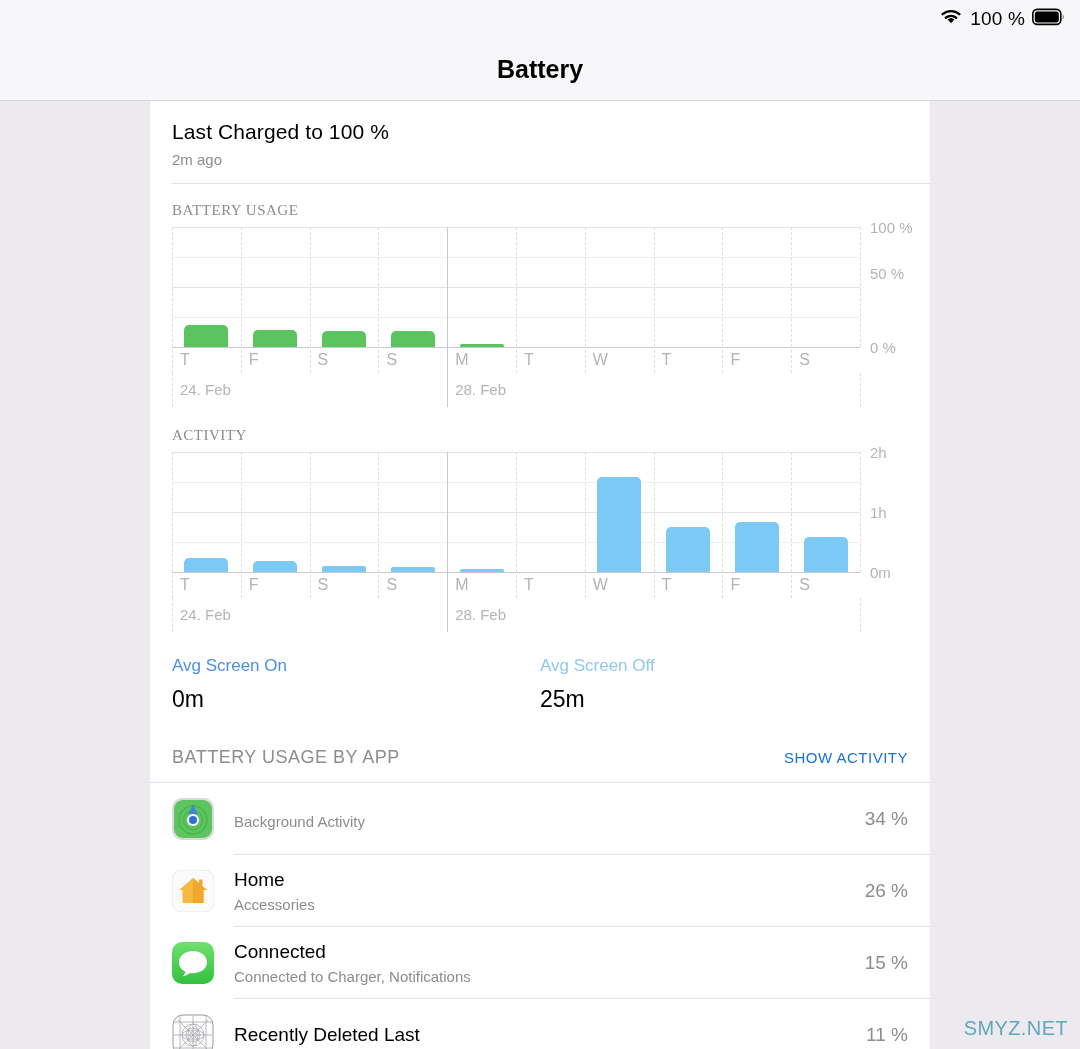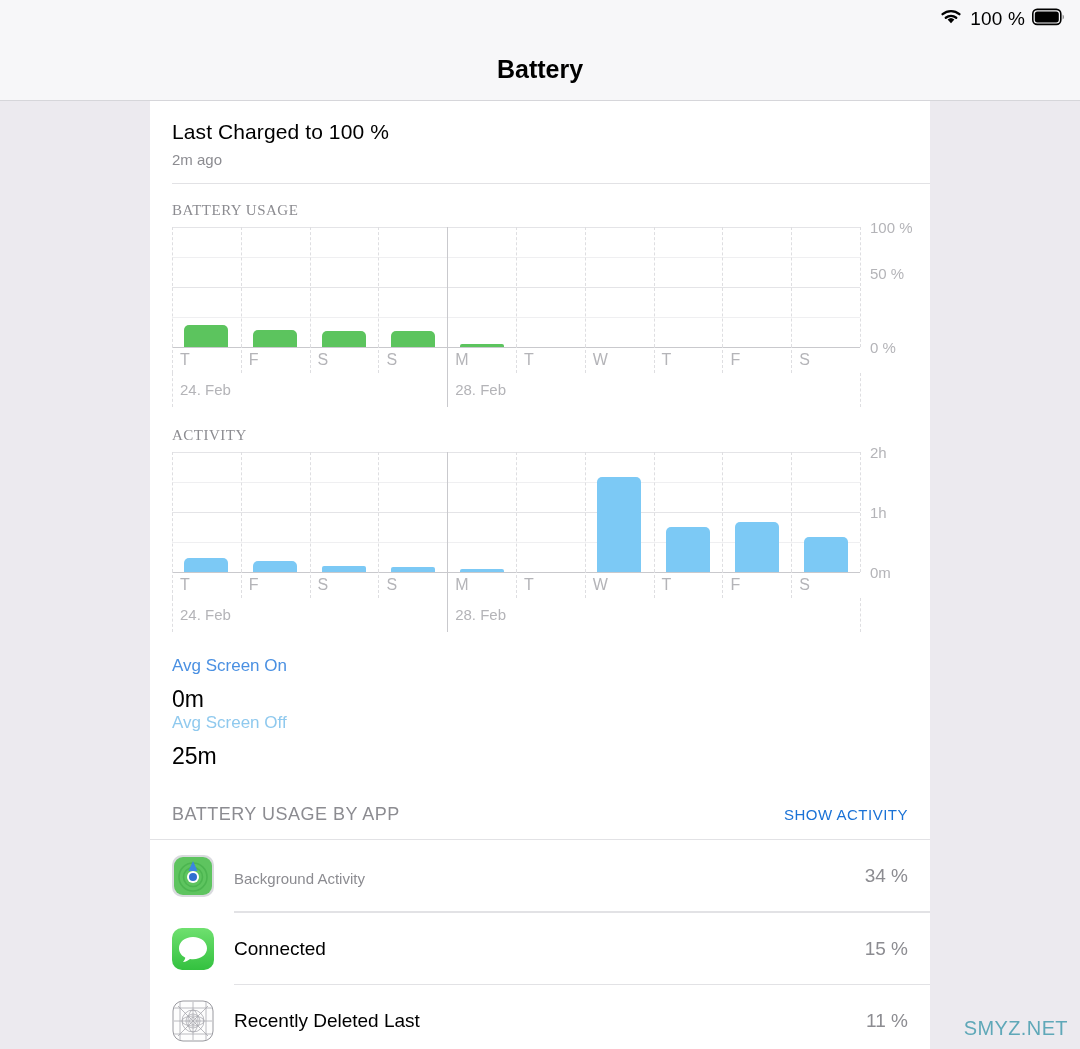--- a/index.html
+++ b/index.html
@@ -105,21 +105,21 @@
   .datelab {
     position: absolute; top: 4px; font-size: 15px; color: #b4b4b8;
   }
   .daterow-line {
     position: absolute; top: -4px; width: 1px; height: 34px;
     border-left: 1px dashed #dedee1;
   }
   .daterow-line.solid { border-left: 1px solid #c9c9cd; }
 
   
-  .avgs { display: flex; padding: 22px 0 0 22px; flex-direction: column; }
+  .avgs { display: flex; padding: 22px 0 0 22px; }
   .avg-col { width: 368px; }
   .avg-label-on  { font-size: 17px; color: #4a90e2; }
   .avg-label-off { font-size: 17px; color: #8fc9ee; }
   .avg-value { font-size: 23px; color: #000; margin-top: 10px; }
 
   
   .apps-head {
     display: flex; align-items: baseline; justify-content: space-between;
     padding: 34px 22px 0 22px;
   }
@@ -415,34 +415,48 @@
               <circle cx="21" cy="22" r="6" fill="#fff"></circle>
               <circle cx="21" cy="22" r="4" fill="#2f6fd0"></circle>
               <path d="M21 6 L25.5 16 L16.5 16 Z" fill="#3b86e0"></path>
             </svg></div>
           <div class="app-texts">
             <div class="app-sub">Background Activity</div>
           </div>
           <div class="app-pct">34 %</div>
         </div>
         <div class="row-sep"></div>
+        <div class="app-row">
+          <div class="app-icon"><svg width="42" height="42" viewBox="0 0 42 42">
+              <rect x="0" y="0" width="42" height="42" rx="10" fill="#fbfbfb" stroke="#e8e8ea" stroke-width="1"></rect>
+              <path d="M21 8 L35 20 L31.5 20 L31.5 33 L10.5 33 L10.5 20 L7 20 Z" fill="#f5b93f"></path>
+              <path d="M21 8 L35 20 L31.5 20 L31.5 33 L21 33 Z" fill="#f2a62c"></path>
+              <rect x="27" y="9.5" width="3.5" height="6" fill="#f2a62c"></rect>
+            </svg></div>
+          <div class="app-texts">
+            <div class="app-name">Home</div>
+            <div class="app-sub">Accessories</div>
+          </div>
+          <div class="app-pct">26 %</div>
+        </div>
         <div class="row-sep"></div>
         <div class="app-row">
           <div class="app-icon"><svg width="42" height="42" viewBox="0 0 42 42">
               <defs>
                 <linearGradient id="mg" x1="0" y1="0" x2="0" y2="1">
                   <stop offset="0%" stop-color="#6fe06f"></stop>
                   <stop offset="100%" stop-color="#33c13f"></stop>
                 </linearGradient>
               </defs>
               <rect x="0" y="0" width="42" height="42" rx="10" fill="url(#mg)"></rect>
               <path d="M21 9 C12.7 9 7 14 7 20.3 C7 24.3 9.5 27.8 13.3 29.7 C13 31.3 12.1 32.8 11 34 C13.8 33.6 16.2 32.4 18 30.9 C19 31.1 20 31.2 21 31.2 C29.3 31.2 35 26.4 35 20.3 C35 14 29.3 9 21 9 Z" fill="#fff"></path>
             </svg></div>
           <div class="app-texts">
             <div class="app-name">Connected</div>
+            <div class="app-sub">Connected to Charger, Notifications</div>
           </div>
           <div class="app-pct">15 %</div>
         </div>
         <div class="row-sep"></div>
         <div class="app-row">
           <div class="app-icon"><svg width="42" height="42" viewBox="0 0 42 42">
               <rect x="1" y="1" width="40" height="40" rx="10" fill="#fdfdfd" stroke="#9a9aa0" stroke-width="1"></rect>
               <g stroke="#a8a8ae" stroke-width="0.8" fill="none">
                 <circle cx="21" cy="21" r="11"></circle>
                 <circle cx="21" cy="21" r="7"></circle>

